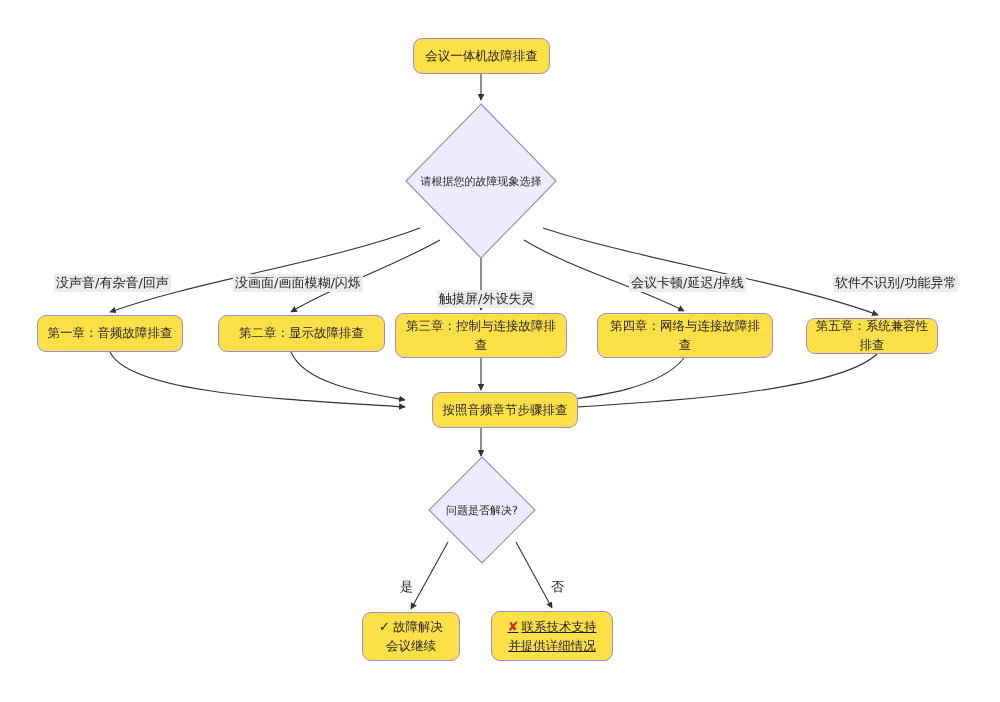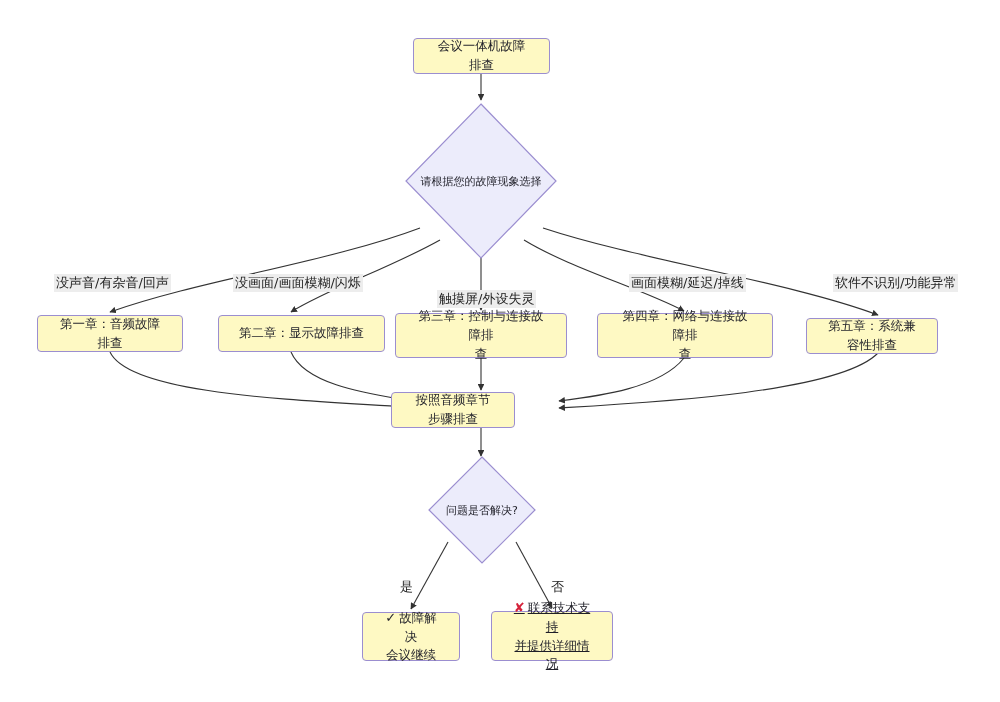--- a/index.html
+++ b/index.html
@@ -32,24 +32,24 @@
     display: flex;
     align-items: center;
     justify-content: center;
     text-align: center;
     color: #1f1f28;
     font-size: 12.5px;
     line-height: 1.5;
     z-index: 2;
   }
   .box {
-    background: #fef9c3;
+    background: #fde047;
     border: 1px solid #9b8ed0;
-    border-radius: 4px;
-    padding: 4px 20px;
+    border-radius: 9px;
+    padding: 4px 7px;
   }
   .diamond-wrap {
     position: absolute;
     z-index: 2;
   }
   .diamond-shape {
     position: absolute;
     left: 0;
     top: 0;
     width: 100%;
@@ -134,21 +134,21 @@
   <div class="diamond-wrap" style="left:405px; top:103px; width:152px; height:156px;">
     <svg class="diamond-shape" viewBox="0 0 152 156" preserveAspectRatio="none">
       <polygon points="76,1 151,78 76,155 1,78" fill="#ececfb" stroke="#9b8ed0" stroke-width="1.2"></polygon>
     </svg>
     <div class="diamond-label">请根据您的故障现象选择</div>
   </div>
 
   <div class="edge-label" style="left:54px; top:274px;">没声音/有杂音/回声</div>
   <div class="edge-label" style="left:233px; top:274px;">没画面/画面模糊/闪烁</div>
   <div class="edge-label" style="left:437px; top:274px;margin-top:16px;">触摸屏/外设失灵</div>
-  <div class="edge-label" style="left:629px; top:274px;">画面模糊/延迟/掉线</div>
+  <div class="edge-label" style="left:629px; top:274px;">会议卡顿/延迟/掉线</div>
   <div class="edge-label" style="left:833px; top:274px;">软件不识别/功能异常</div>
 
   <div class="node box" style="left:37px; top:315px; width:146px; height:37px;">
     <span>第一章：音频故障排查</span>
   </div>
 
   <div class="node box" style="left:218px; top:315px; width:167px; height:37px;">
     <span>第二章：显示故障排查</span>
   </div>
 
@@ -163,21 +163,21 @@
     <span>
       <span class="two-line">第四章：网络与连接故障排</span>
       <span class="two-line">查</span>
     </span>
   </div>
 
   <div class="node box" style="left:806px; top:318px; width:132px; height:36px;">
     <span>第五章：系统兼容性排查</span>
   </div>
 
-  <div class="node box" style="left:391px; top:392px; width:124px; height:36px;">
+  <div class="node box" style="left:432px; top:392px; width:146px; height:36px;">
     <span>按照音频章节步骤排查</span>
   </div>
 
   <div class="diamond-wrap" style="left:428px; top:456px; width:108px; height:108px;">
     <svg class="diamond-shape" viewBox="0 0 108 108" preserveAspectRatio="none">
       <polygon points="54,1 107,54 54,107 1,54" fill="#ececfb" stroke="#9b8ed0" stroke-width="1.2"></polygon>
     </svg>
     <div class="diamond-label">问题是否解决?</div>
   </div>
 

